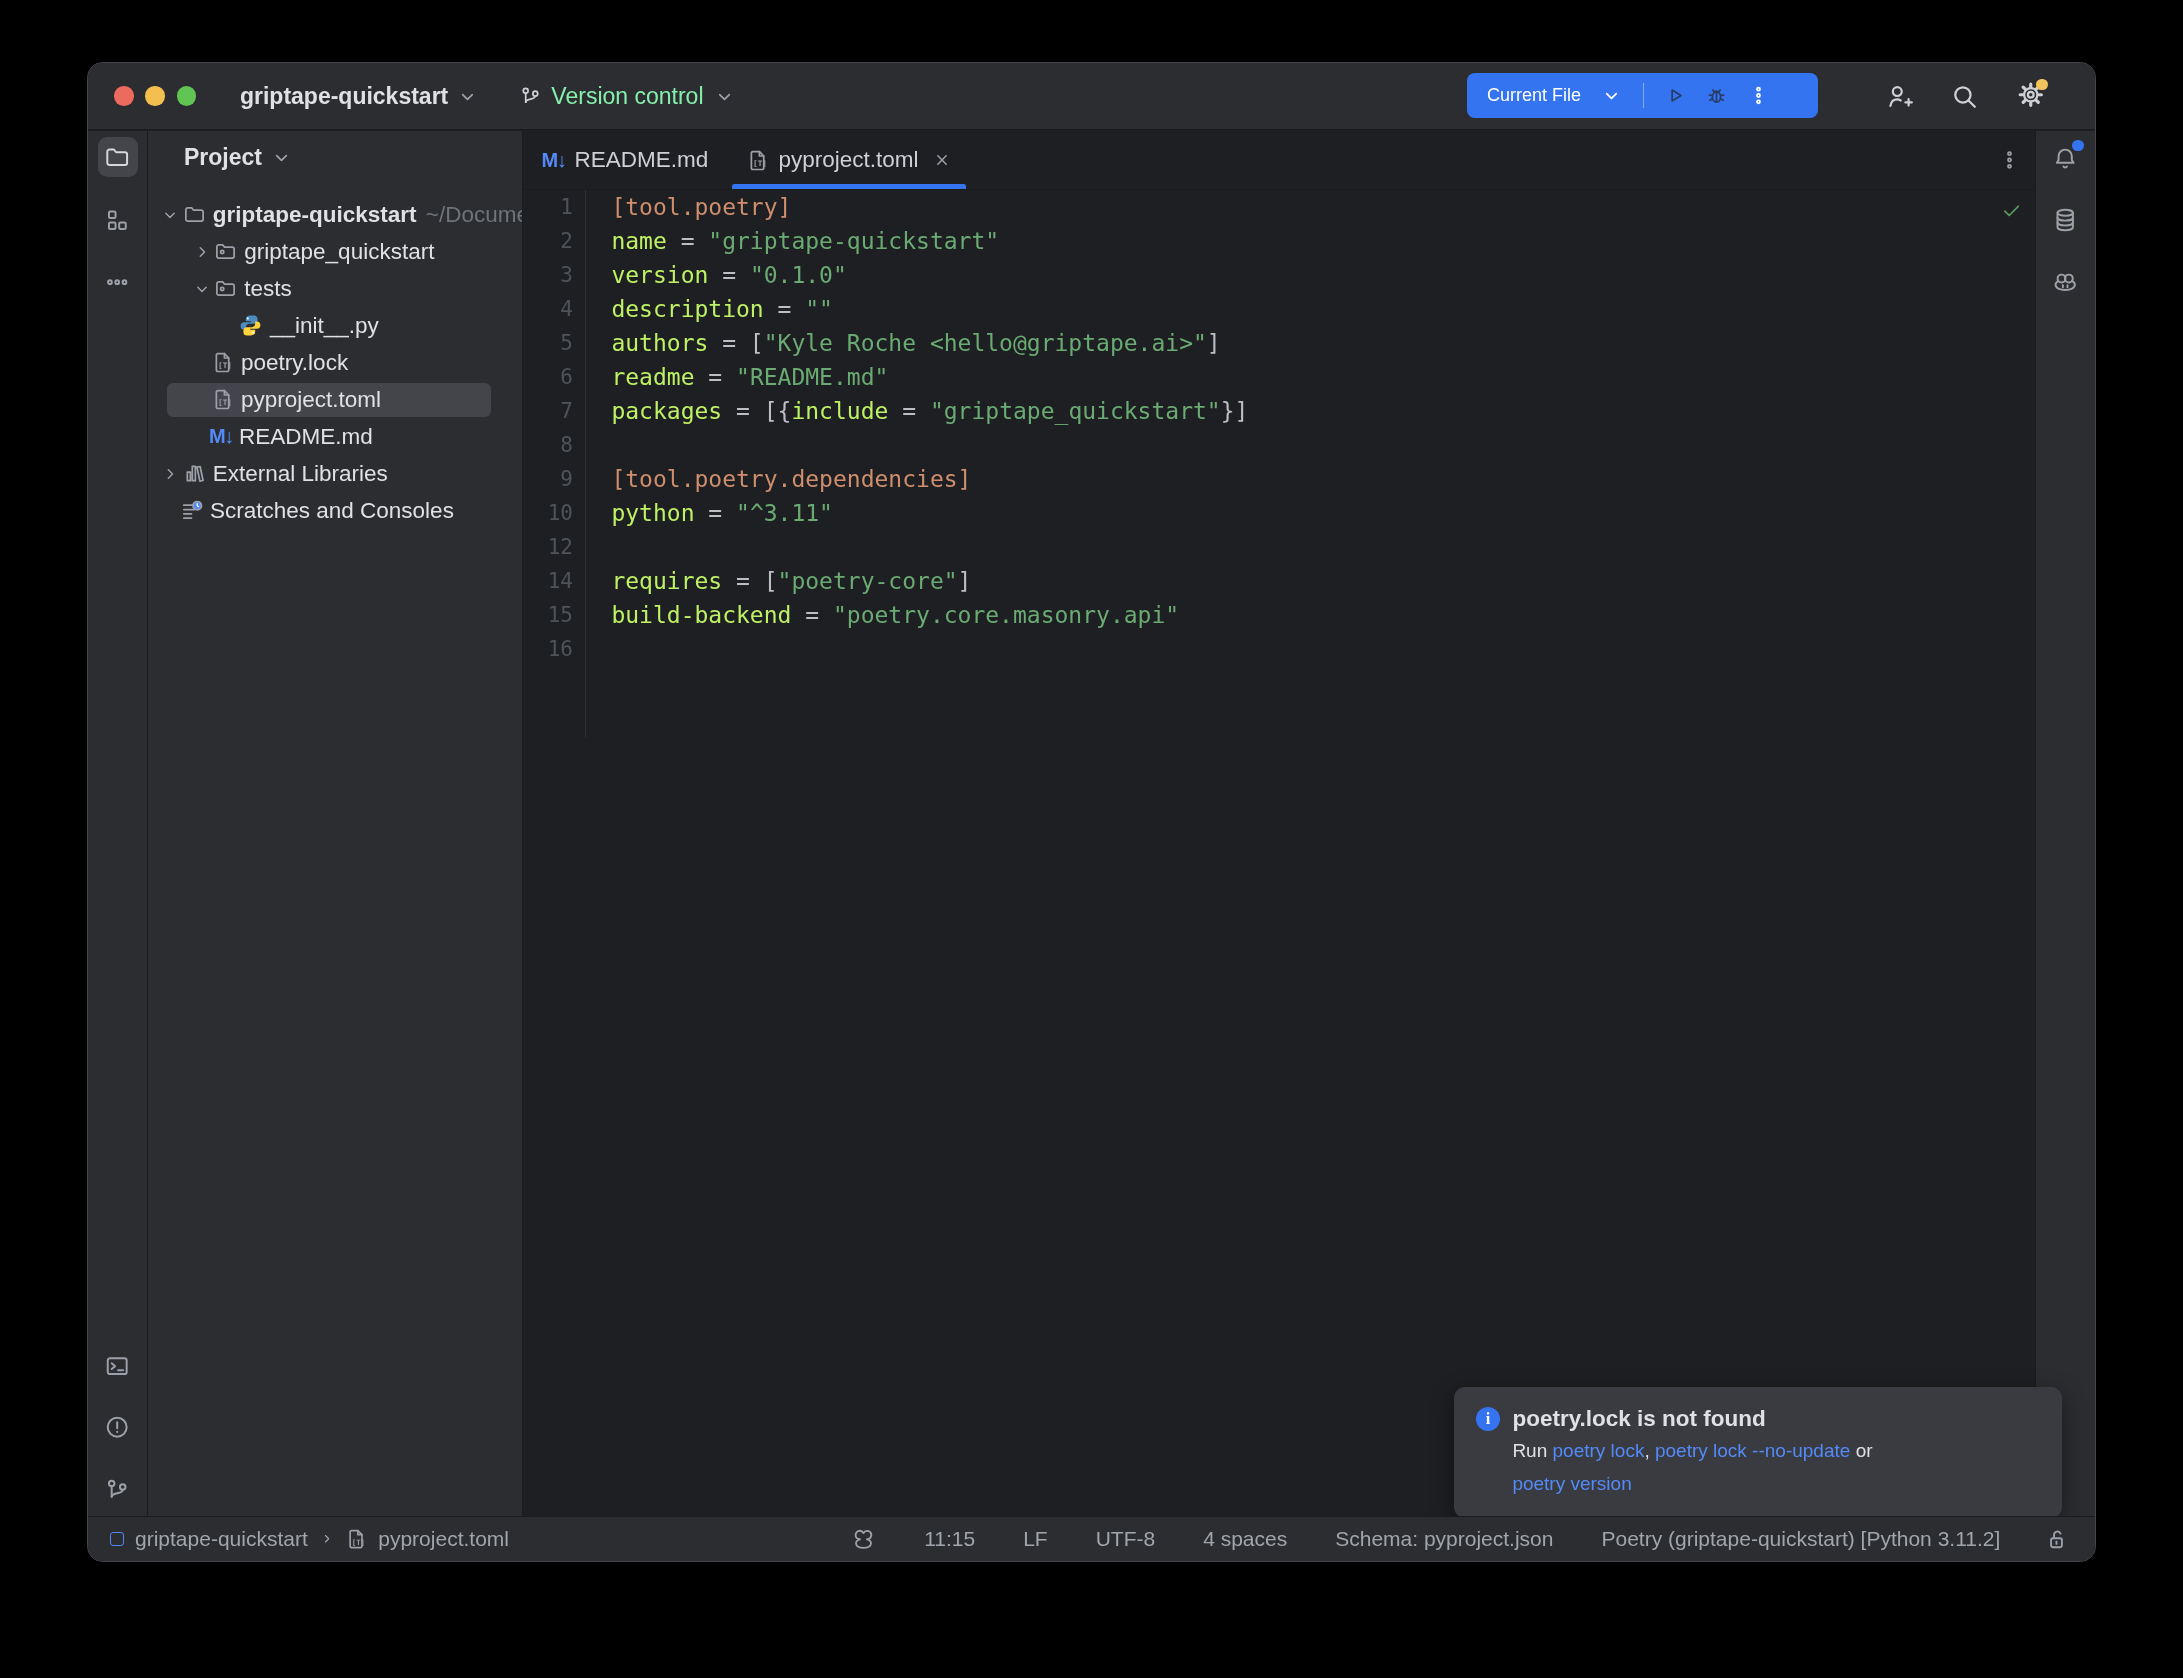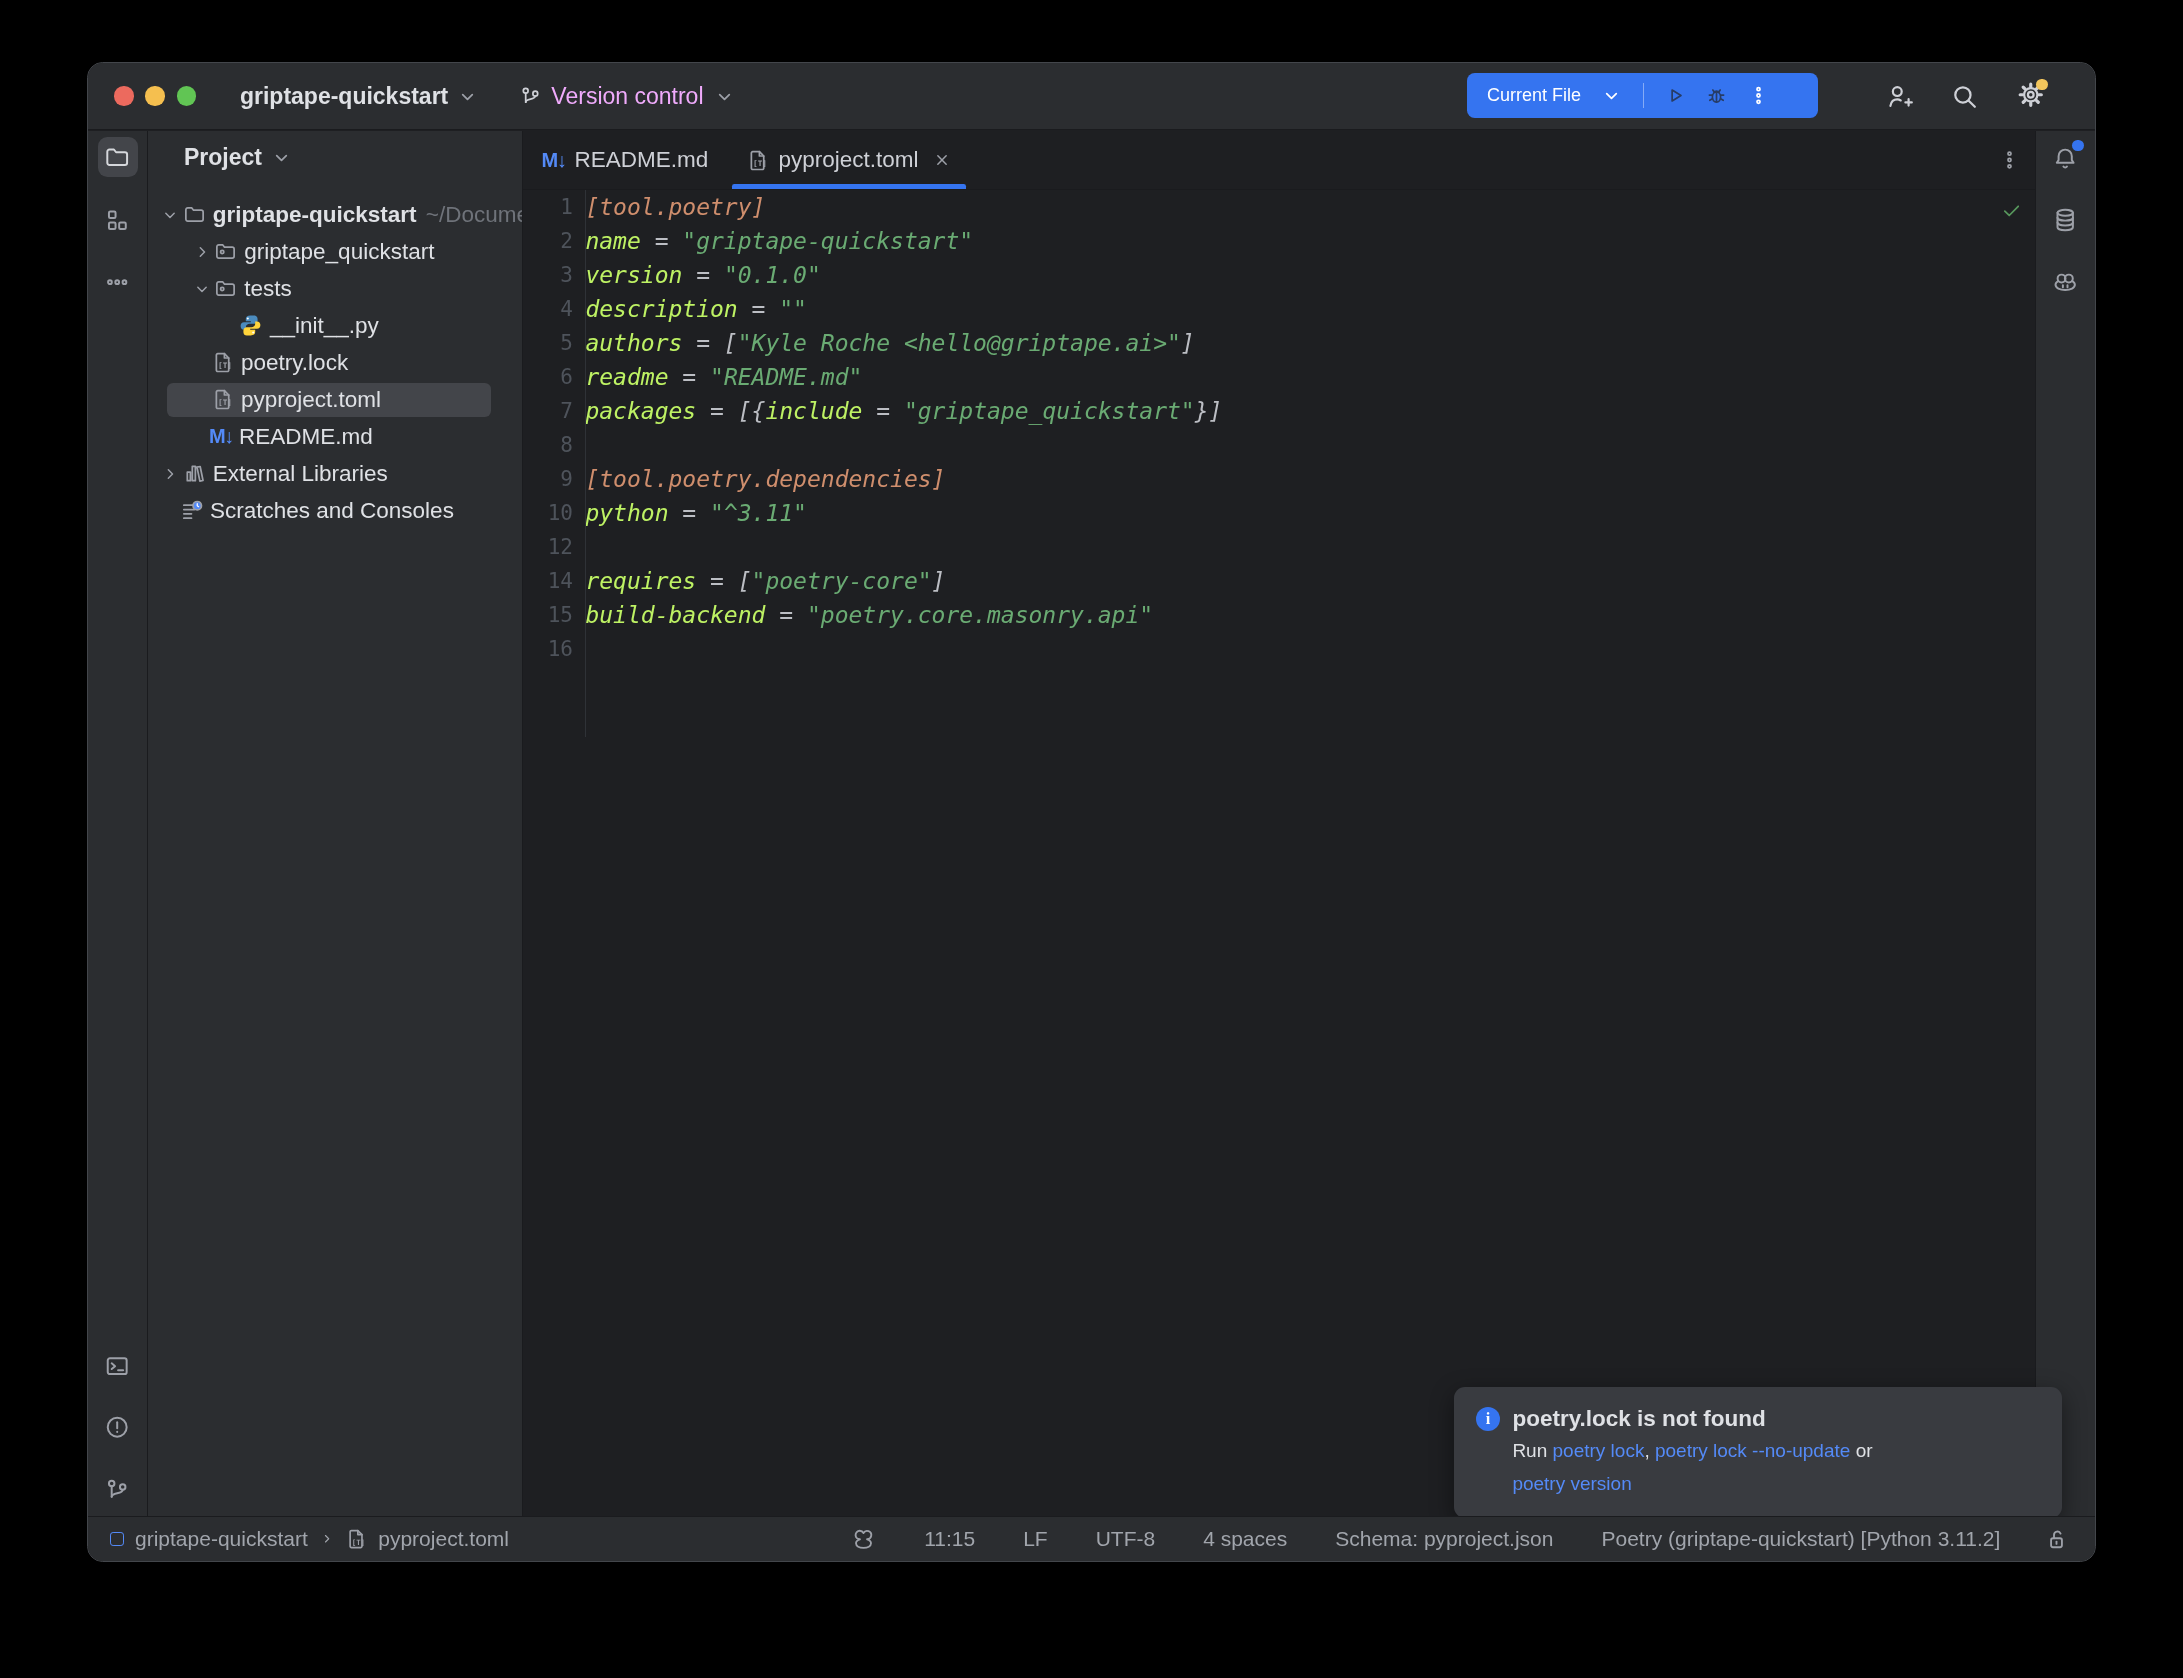--- a/index.html
+++ b/index.html
@@ -9,21 +9,21 @@
 
   .window { position:absolute; left:87px; top:62px; width:2009px; height:1500px;
             background:#1E1F22; border-radius:15.5px; overflow:hidden; border:0.8px solid #43464B; }
 
   
   .titlebar { position:absolute; left:0; top:0; right:0; height:67px; background:#2B2D30;
               border-bottom:0.8px solid #1A1B1E; display:flex; align-items:center; }
   .lights { display:flex; gap:11.7px; margin-left:26.4px; }
   .light { width:19.4px; height:19.4px; border-radius:50%; }
   .tb-proj { margin-left:44px; display:flex; align-items:center; gap:7.8px; font-size:23px; font-weight:600; }
-  .tb-vcs { margin-left:40px; display:flex; align-items:center; gap:9.3px; font-size:23px; color:#f0abfc; }
+  .tb-vcs { margin-left:40px; display:flex; align-items:center; gap:9.3px; font-size:23px; color:#86efac; }
   .chev { width:17px; height:17px; color:#9DA0A8; }
   .tb-icon { color:#9DA0A8; }
   .runwidget { position:absolute; left:1379px; top:10px; height:45px; width:351px; background:#3574F0;
                border-radius:7.8px; display:flex; align-items:center; padding:0 20px; gap:18.6px; }
   .runwidget .label { color:#fff; font-size:18px; font-weight:500; white-space:nowrap; }
   .runwidget .chev { color:#E8ECF7; }
   .run-sep { width:0.8px; height:25px; background:rgba(255,255,255,.40); margin:0 1.6px; }
   .run-dim { width:26.4px; height:26.4px; color:#273C66; }
   .run-dots { width:23px; height:23px; color:#fff; }
   .tb-right { position:absolute; right:50px; top:0; height:67px; display:flex; align-items:center; gap:36px; color:#CED0D6; }
@@ -66,21 +66,21 @@
                        background:#3574F0; border-radius:2.3px 2.3px 0 0; }
   .tab .x { width:20px; height:20px; color:#9DA0A8; margin-left:3.1px; }
   .tab-more { position:absolute; right:14px; top:50%; transform:translateY(-50%); width:23px; height:23px; color:#9DA0A8; }
   .inspect-check { position:absolute; right:12.4px; top:68px; width:23px; height:23px; color:#57965C; }
   .inspect-check * { stroke-width:3; }
 
   .code-area { position:relative; }
   .code-area::before { content:""; position:absolute; left:62px; top:0; height:547px; width:0.8px; background:#2F3237; }
   .cline { display:flex; height:34px; line-height:34px; font-family:"DejaVu Sans Mono",monospace; font-size:23px; white-space:pre; }
   .cline .ln { width:50px; text-align:right; color:#4E535B; font-size:21px; flex:none; }
-  .cline .lcode { margin-left:12.4px;font-style:italic; }
+  .cline .lcode { padding-left:26px; margin-left:12.4px; }
   .cline.current { background:#26282E; }
   .cline.current .ln { color:#CBCED4; }
   .tk-h { color:#CF8E6D; } .tk-k { color:#bef264; } .tk-s { color:#6AAB73; } .tk-p { color:#BCBEC4; }
 
   
   .notif { position:absolute; left:1366px; top:1324px; width:608px; min-height:117px; background:#393B40;
            border-radius:11px; padding:17px 23px 18.6px 22px; display:flex; gap:12.4px;
            box-shadow:0 7.8px 23px rgba(0,0,0,.45); }
   .ninfo { width:24px; height:24px; border-radius:50%; background:#3574F0; color:#fff; flex:none;
            display:flex; align-items:center; justify-content:center; font-size:16.3px; font-weight:700; margin-top:3.1px;

